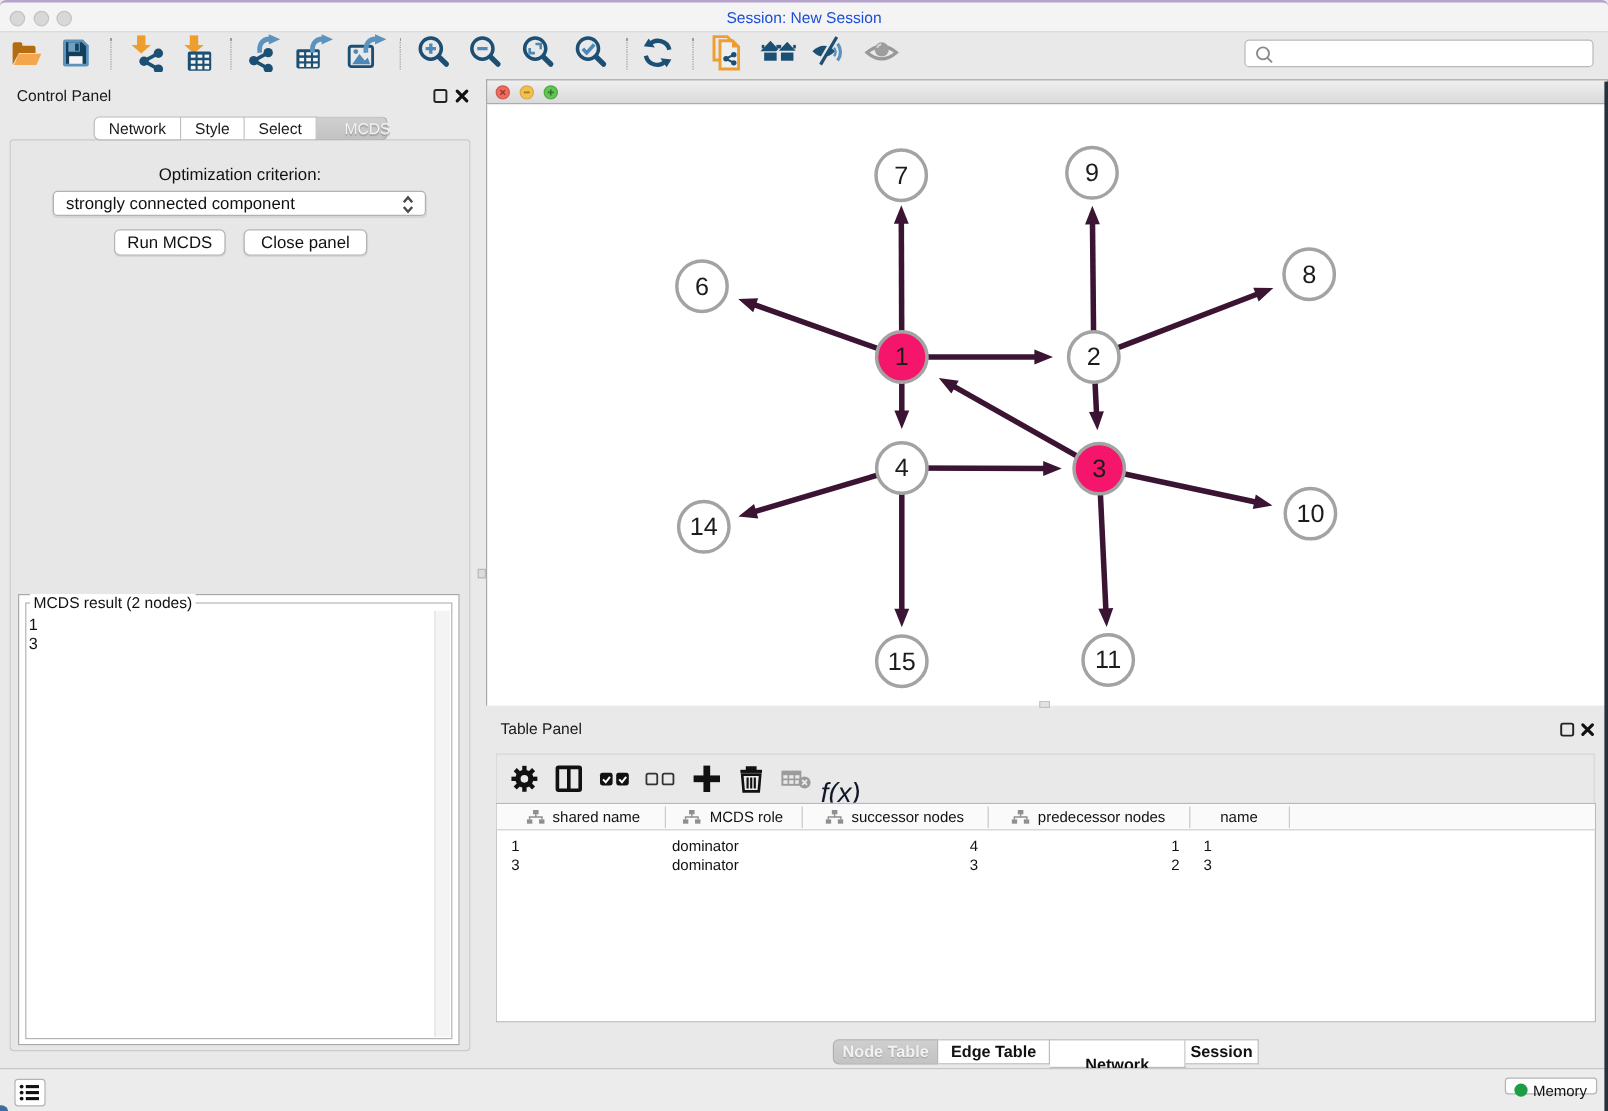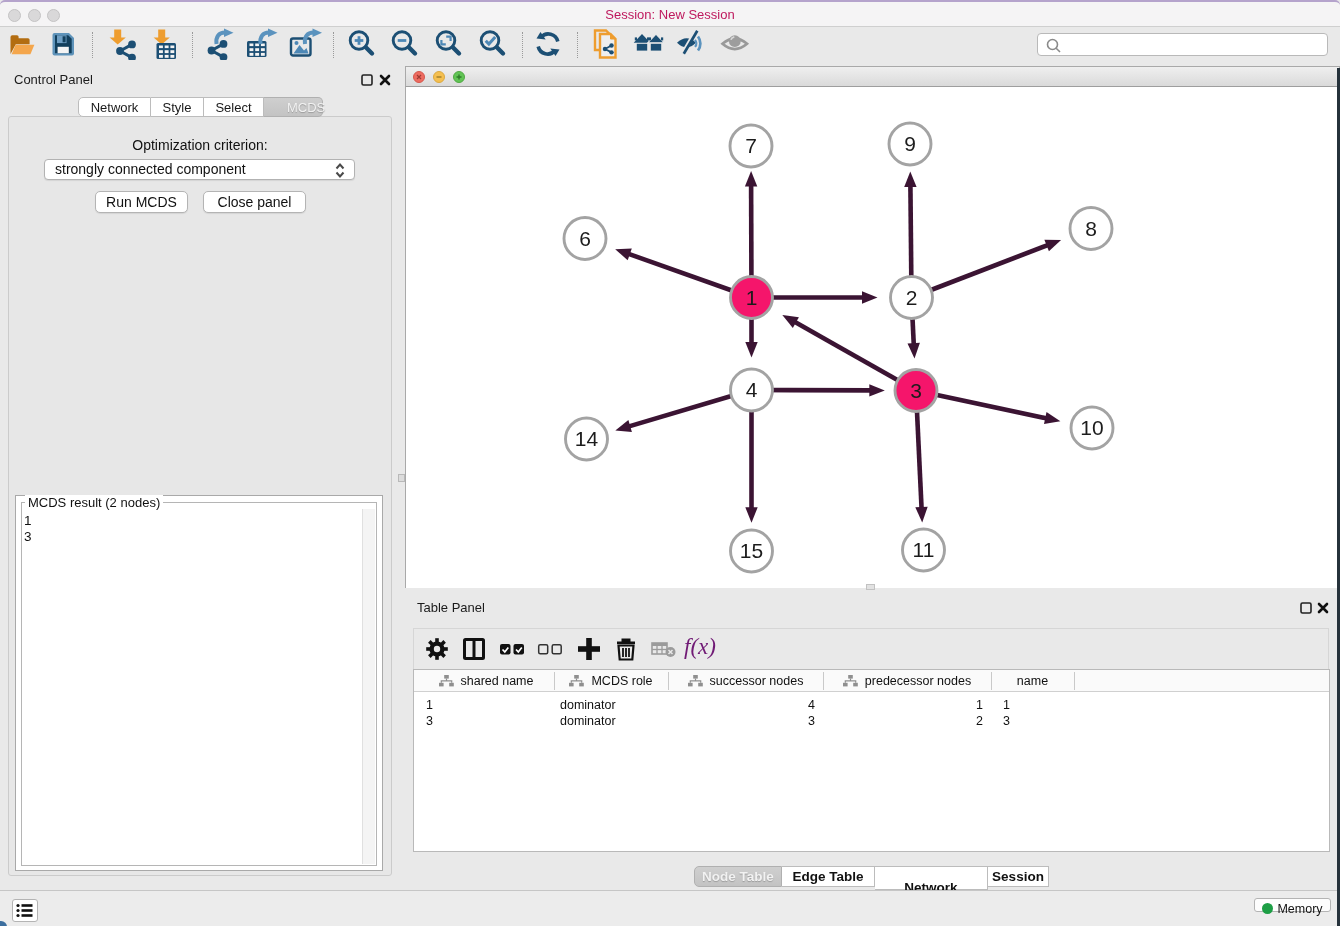--- a/index.html
+++ b/index.html
@@ -5,21 +5,21 @@
   html,body { width:1340px; height:926px; overflow:hidden; }
   body { font-family:"Liberation Sans", sans-serif; background:#e9e9e9; position:relative; transform:translateZ(0); }
   .abs { position:absolute; }
   
   #titlebar { left:0; top:0; width:1340px; height:27px; background:#f5f4f5;
     border-top:2px solid #b5a3cc; border-bottom:1px solid #cfcfcf;
     border-radius:5px 5px 0 0; }
   .tl { position:absolute; top:7px; width:13px; height:13px; border-radius:50%;
     background:#d9d8d9; border:1px solid #c4c3c4; }
   #wintitle { position:absolute; top:5px; left:0; width:100%; text-align:center;
-    color:#be185d; font-size:13px; }
+    color:#1d4ed8; font-size:13px; }
   
   #toolbar { left:0; top:29px; width:1340px; height:33px; background:#e9e9e9; }
   .sep { position:absolute; top:3px; height:26px; width:0;
     border-left:1px dotted #9a9a9a; }
   .ticon { position:absolute; top:0; margin-top:-1px; }
   
   #search { position:absolute; left:1037px; top:4px; width:291px; height:23px;
     background:#fff; border:1px solid #b9b9b9; border-radius:4px; }
   
   #cp-title { left:14px; top:72px; font-size:13px; color:#1b1b1b; }
@@ -415,21 +415,21 @@
       <g>
         <rect x="5" y="11" width="15" height="11" fill="none" stroke="#9b9b9b" stroke-width="1.6"></rect>
         <rect x="5" y="11" width="15" height="3" fill="#9b9b9b"></rect>
         <line x1="10" y1="11" x2="10" y2="22" stroke="#9b9b9b" stroke-width="1.3"></line>
         <line x1="15" y1="11" x2="15" y2="22" stroke="#9b9b9b" stroke-width="1.3"></line>
         <line x1="5" y1="17.5" x2="20" y2="17.5" stroke="#9b9b9b" stroke-width="1.3"></line>
 <circle cx="23.5" cy="20" r="5" fill="#9b9b9b"></circle>
         <path d="M21.5 18 l4 4 M25.5 18 l-4 4" stroke="#e9e9e9" stroke-width="1.5"></path>
       </g>
     </svg>
-<div style="position:absolute; left:270px; top:5px; font-family:Liberation Serif, serif; font-style:italic; font-size:23px; color:#701a75;">f(x)</div>
+<div style="position:absolute; left:270px; top:18px; font-family:Liberation Sans, sans-serif; font-style:italic; font-size:23px; color:#0f172a;">f(x)</div>
   </div>
 <div class="abs" id="tp-table">
     <div id="tp-header">
 <div class="th" style="left:4px; width:136px;"><svg width="15" height="12" viewBox="0 0 15 12" style="margin-right:7px;">
           <g fill="#8f8f8f">
             <rect x="5.2" y="0" width="4.6" height="3.6"></rect>
             <rect x="0" y="7.8" width="4.6" height="3.6"></rect>
             <rect x="10.2" y="7.8" width="4.6" height="3.6"></rect>
             <path d="M7.5 3.6 v2.2 M2.3 7.8 v-2 h10.4 v2" fill="none" stroke="#8f8f8f" stroke-width="1.2"></path>
           </g>

